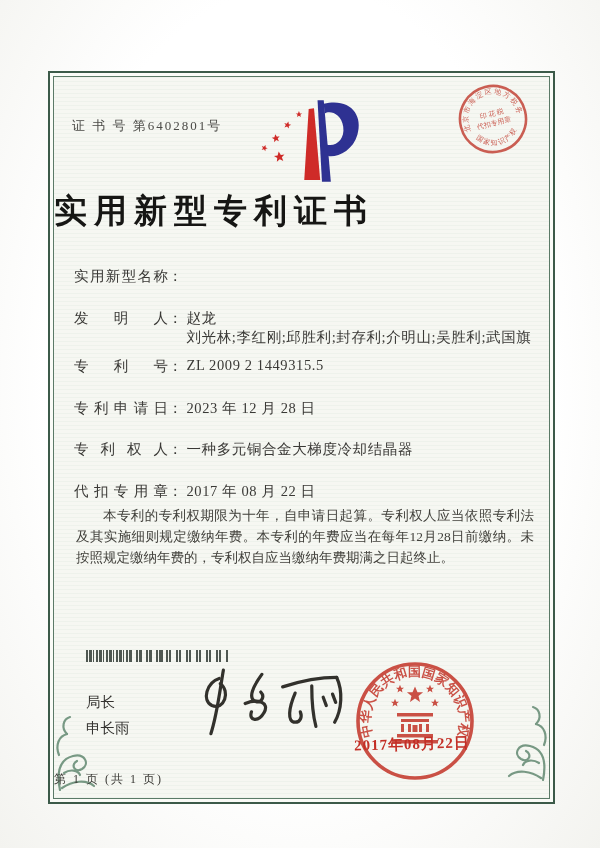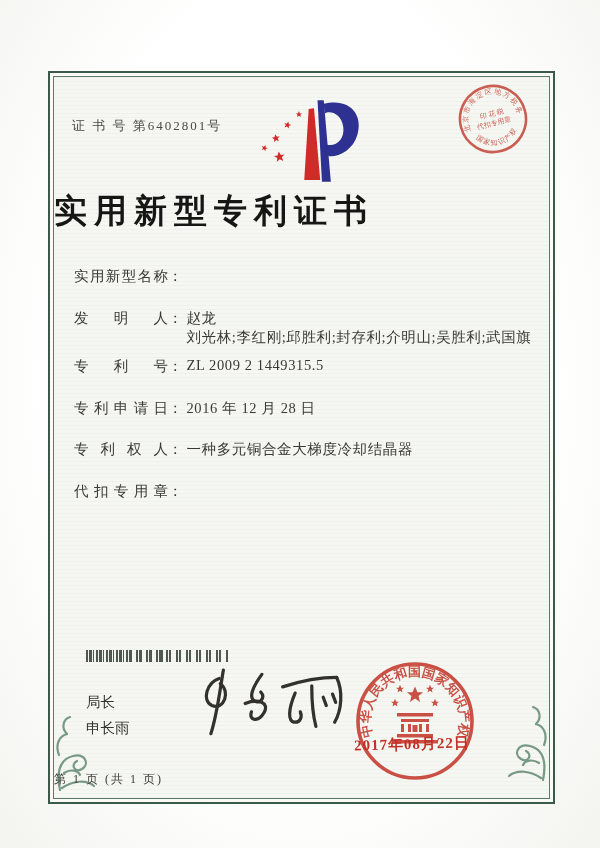--- a/index.html
+++ b/index.html
@@ -88,35 +88,37 @@
 
       <div class="row" style="top:280px">
         <span class="flabel">专利号</span>
           <span class="fcolon">：</span>
         <span class="fvalue">ZL 2009 2 1449315.5</span>
       </div>
 
       <div class="row" style="top:322px">
         <span class="flabel">专利申请日</span>
           <span class="fcolon">：</span>
-        <span class="fvalue">2016 年 12 月 28 日</span>
+        <span class="fvalue">2023 年 12 月 28 日</span>
       </div>
 
       <div class="row" style="top:363px">
         <span class="flabel">专利权人</span>
           <span class="fcolon">：</span>
         <span class="fvalue">一种多元铜合金大梯度冷却结晶器</span>
       </div>
 
       <div class="row" style="top:405px">
         <span class="flabel">代扣专用章</span>
           <span class="fcolon">：</span>
+        <span class="fvalue">2017 年 08 月 22 日</span>
       </div>
 
       <div class="paras">
+        <p>本专利的专利权期限为十年，自申请日起算。专利权人应当依照专利法及其实施细则规定缴纳年费。本专利的年费应当在每年12月28日前缴纳。未按照规定缴纳年费的，专利权自应当缴纳年费期满之日起终止。</p>
       </div>
 
       <div class="barcode"></div>
 
       <div class="director">
         <div>局长</div>
         <div>申长雨</div>
       </div>
 
       <svg class="sig" viewBox="0 0 150 75">

